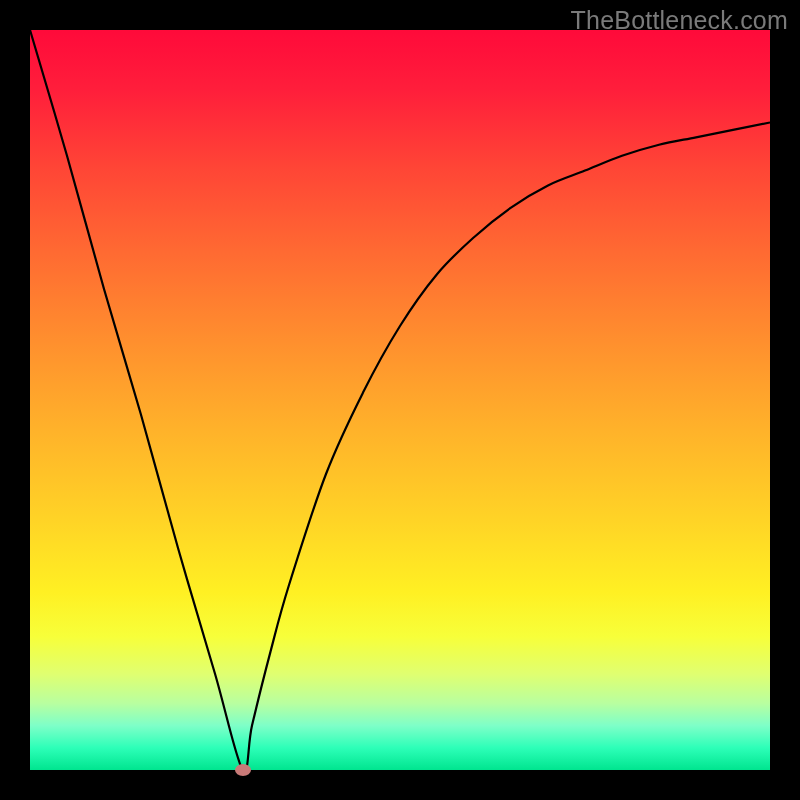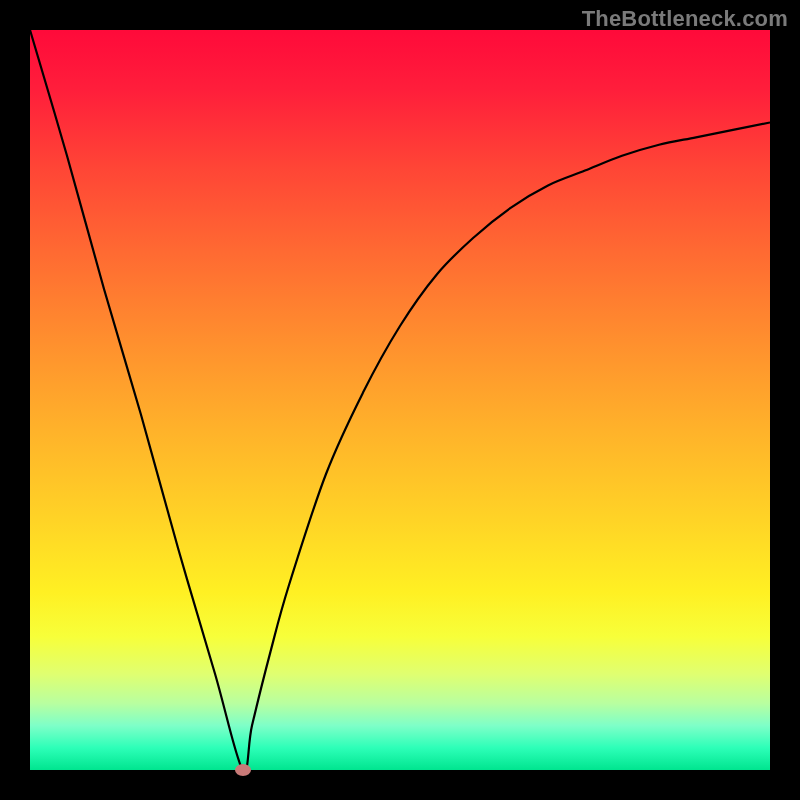--- a/index.html
+++ b/index.html
@@ -44,23 +44,23 @@
       #7effc8 94%,
       #2dffb8 97%,
       #00e58f 100%
     );
   }
   .watermark {
     position: absolute;
     top: 6px;
     right: 12px;
     color: #7a7a7a;
-    font-size: 22px;
+    font-size: 25px;
     letter-spacing: 0.2px;
-    font-weight: 700;
+    font-weight: 400;
     user-select: none;
   }
   svg.curve {
     position: absolute;
     inset: 0;
     width: 100%;
     height: 100%;
   }
   .marker {
     position: absolute;

